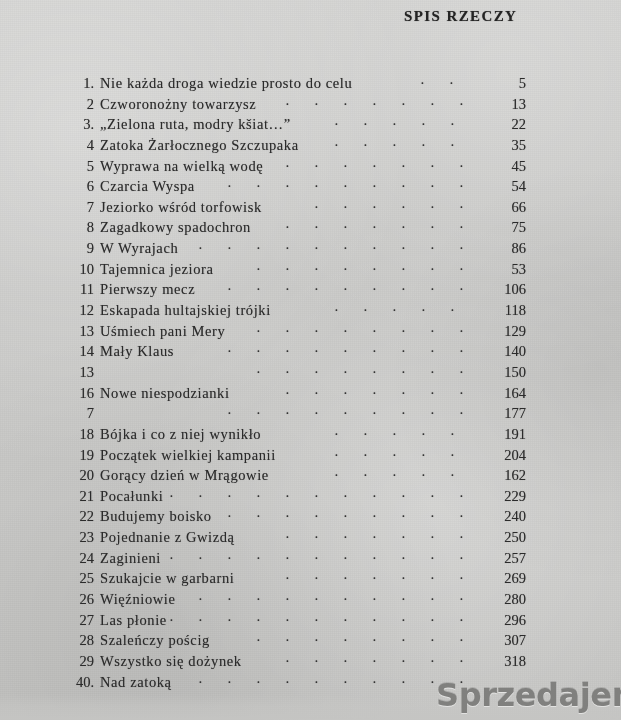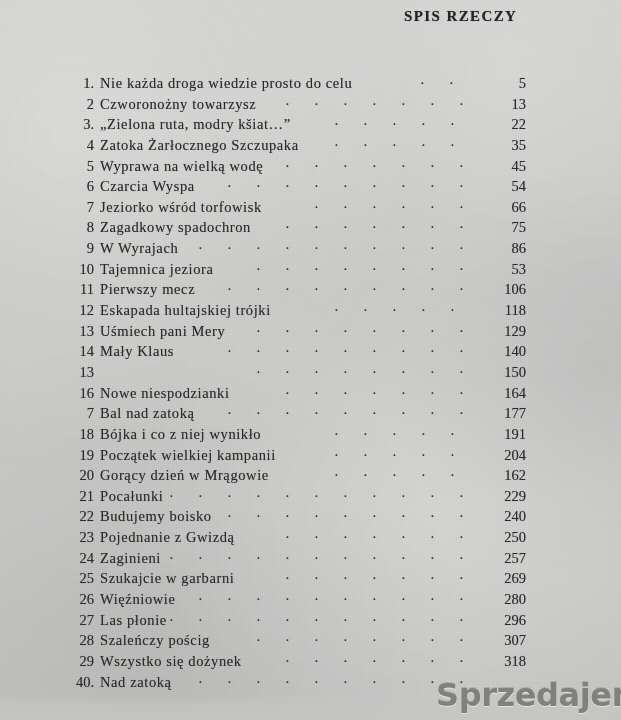--- a/index.html
+++ b/index.html
@@ -261,21 +261,20 @@
         <span class="toc-page">150</span>
       </div>
       <div class="toc-row">
         <span class="toc-num">16</span>
         <span class="toc-title">Nowe niespodzianki</span>
         <span class="toc-leader" style="left: 285px; width: 197px;"><span>·</span><span>·</span><span>·</span><span>·</span><span>·</span><span>·</span><span>·</span></span>
         <span class="toc-page">164</span>
       </div>
       <div class="toc-row">
         <span class="toc-num">7</span>
-        <span class="toc-title">Bal nad zatoką</span>
         <span class="toc-leader" style="left: 227px; width: 255px;"><span>·</span><span>·</span><span>·</span><span>·</span><span>·</span><span>·</span><span>·</span><span>·</span><span>·</span></span>
         <span class="toc-page">177</span>
       </div>
       <div class="toc-row">
         <span class="toc-num">18</span>
         <span class="toc-title">Bójka i co z niej wynikło</span>
         <span class="toc-leader" style="left: 334px; width: 148px;"><span>·</span><span>·</span><span>·</span><span>·</span><span>·</span></span>
         <span class="toc-page">191</span>
       </div>
       <div class="toc-row">

